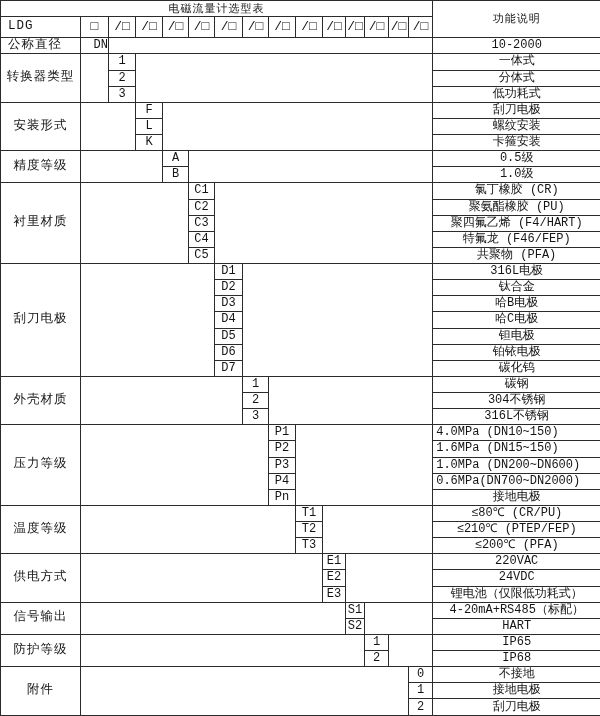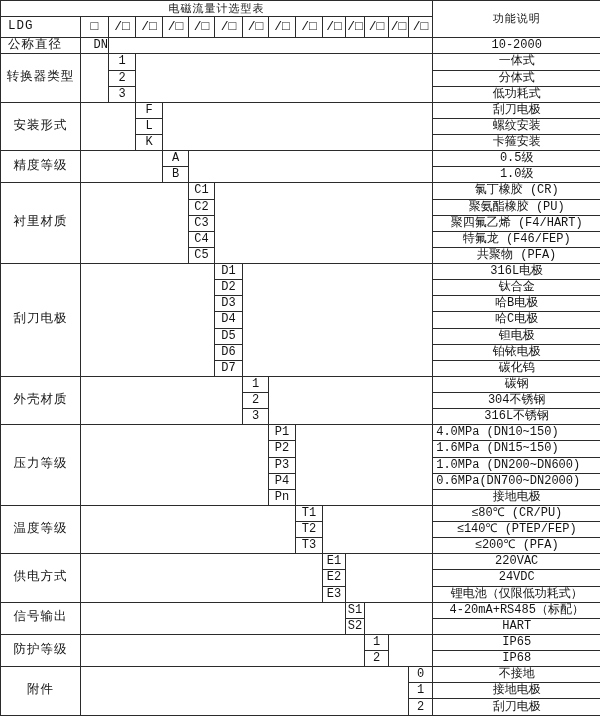--- a/index.html
+++ b/index.html
@@ -226,21 +226,21 @@
 
   <tr class="r">
     <td class="lbl" rowspan="3">温度等级</td>
     <td rowspan="3" colspan="8"></td>
     <td>T1</td>
     <td rowspan="3" colspan="5"></td>
     <td>≤80℃ (CR/PU)</td>
   </tr>
   <tr class="r">
           <td>T2</td>
-          <td>≤140℃ (PTEP/FEP)</td>
+          <td>≤210℃ (PTEP/FEP)</td>
         </tr>
   <tr class="r">
           <td>T3</td>
           <td>≤200℃ (PFA)</td>
         </tr>
 
   <tr class="r">
     <td class="lbl" rowspan="3">供电方式</td>
     <td rowspan="3" colspan="9"></td>
     <td>E1</td>

